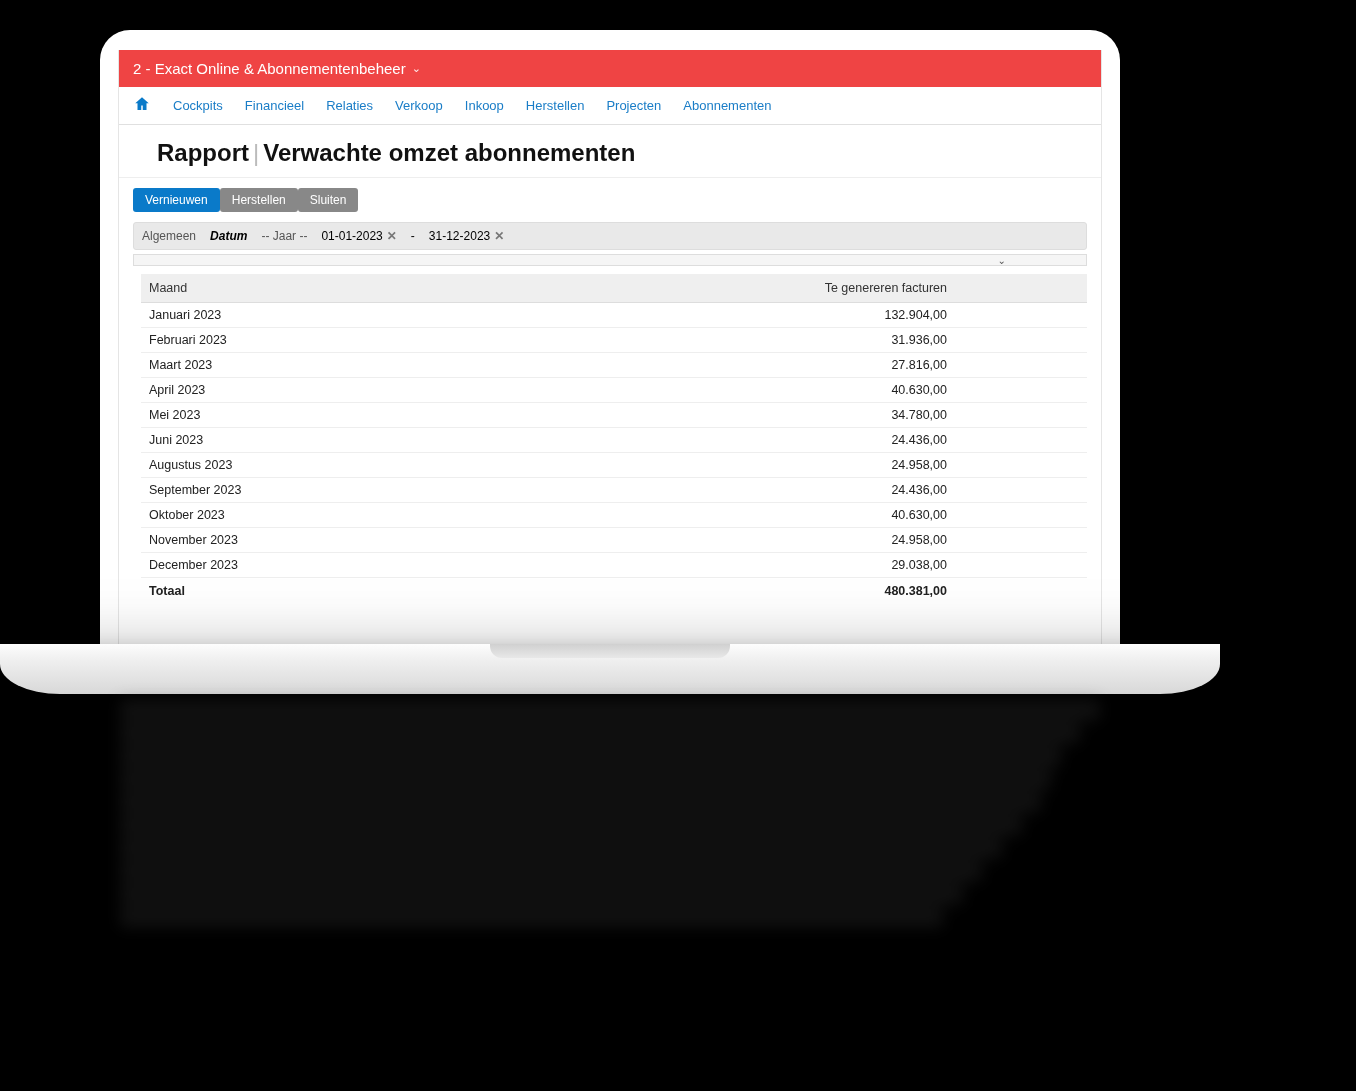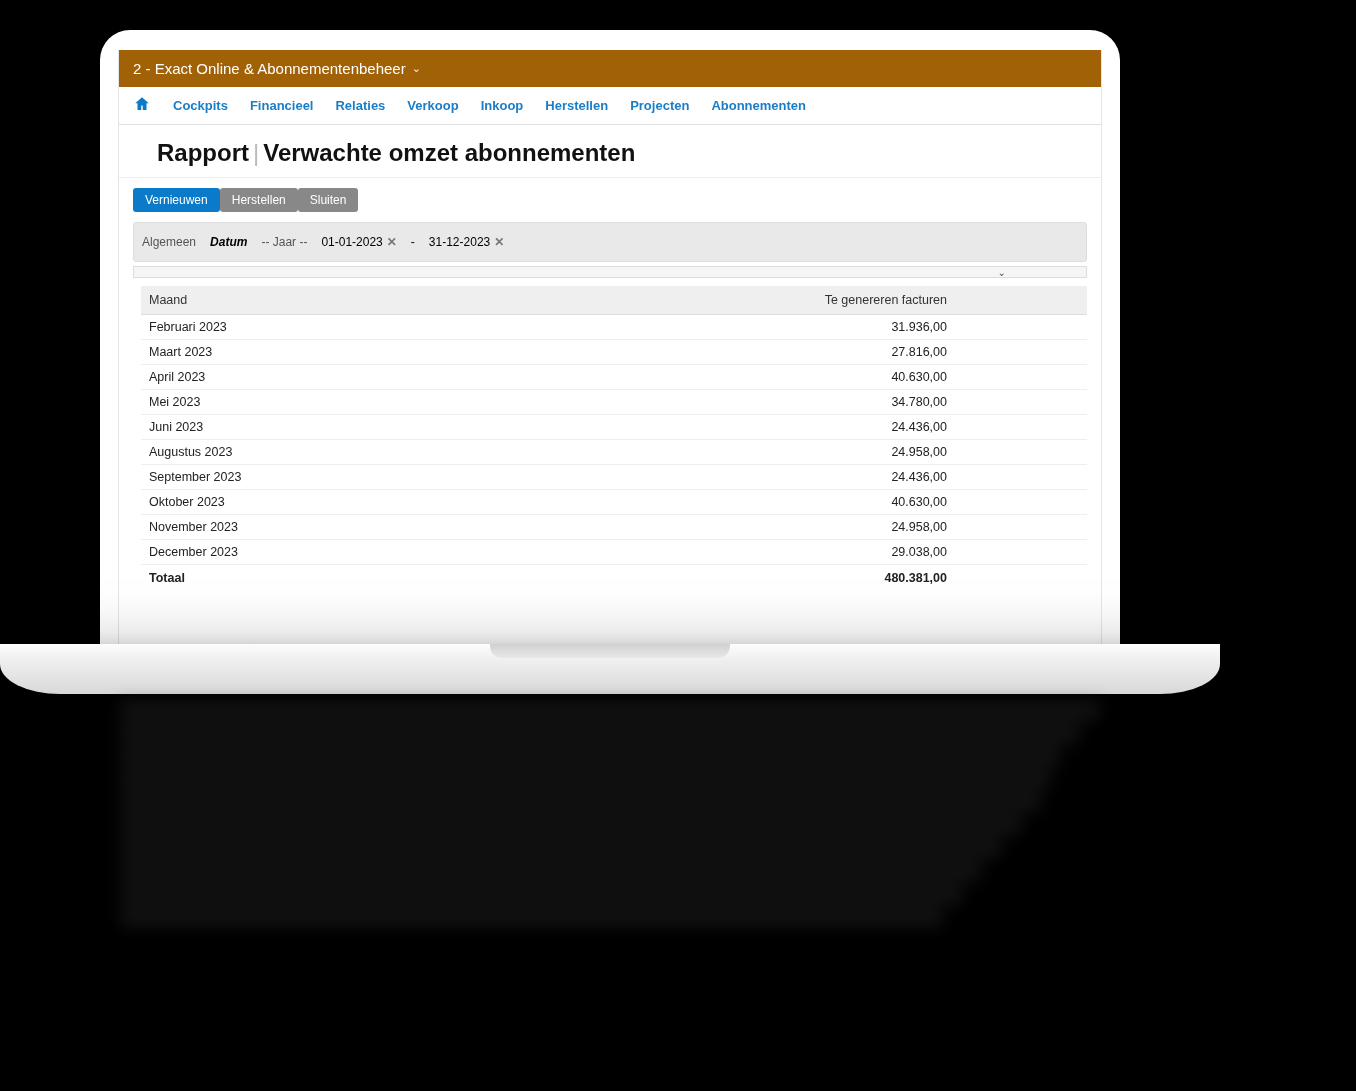--- a/index.html
+++ b/index.html
@@ -45,39 +45,38 @@
       border-radius: 0 0 12px 12px;
     }
     .screen {
       background: #fff;
       height: 596px;
       overflow: hidden;
       border: 1px solid #e5e5e5;
       border-top: none;
     }
     .top-bar {
-      background: #a16207;
+      background: #ef4444;
       color: #fff;
       padding: 10px 14px;
       font-size: 15px;
       display: flex;
       align-items: center;
     }
     .top-bar .caret {
       margin-left: 6px;
       font-size: 11px;
       opacity: 0.9;
     }
     .nav {
       display: flex;
       align-items: center;
       gap: 22px;
       padding: 8px 14px;
       border-bottom: 1px solid #e0e0e0;
-      font-weight: bold;
     }
     .nav a {
       color: #1a7dc7;
       text-decoration: none;
       font-size: 13px;
       cursor: pointer;
     }
     .home-icon {
       width: 18px;
       height: 18px;
@@ -113,21 +112,21 @@
     .btn-primary {
       background: #0a7ac9;
     }
     .btn-secondary {
       background: #888;
     }
     .filter-bar {
       background: #e9e9e9;
       border: 1px solid #ddd;
       margin: 0 14px;
-      padding: 12px 8px;
+      padding: 6px 8px;
       display: flex;
       align-items: center;
       gap: 14px;
       font-size: 12px;
       border-radius: 3px;
       text-align: right;
     }
     .filter-bar .label-strong {
       font-weight: bold;
       font-style: italic;
@@ -270,20 +269,24 @@
 
     <div class="table-wrap">
       <table>
         <thead>
           <tr>
             <th>Maand</th>
             <th>Te genereren facturen</th>
           </tr>
         </thead>
         <tbody id="table-body">
+        <tr>
+              <td>Januari 2023</td>
+              <td>132.904,00</td>
+            </tr>
             <tr>
               <td>Februari 2023</td>
               <td>31.936,00</td>
             </tr>
             <tr>
               <td>Maart 2023</td>
               <td>27.816,00</td>
             </tr>
             <tr>
               <td>April 2023</td>

